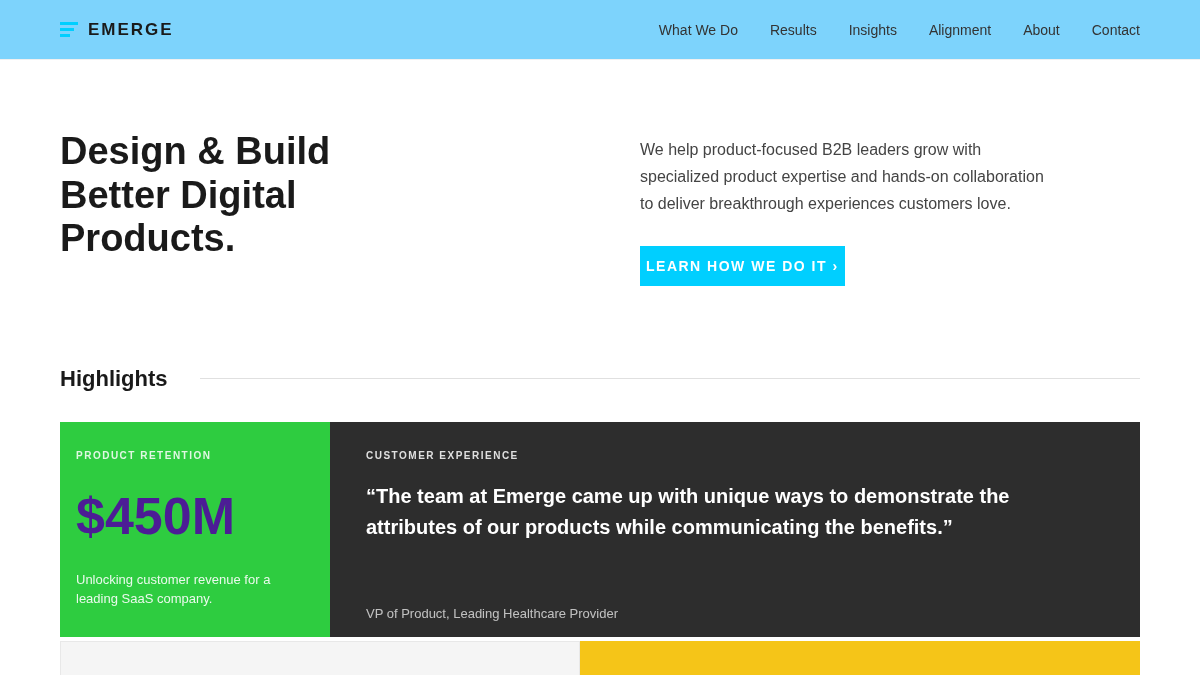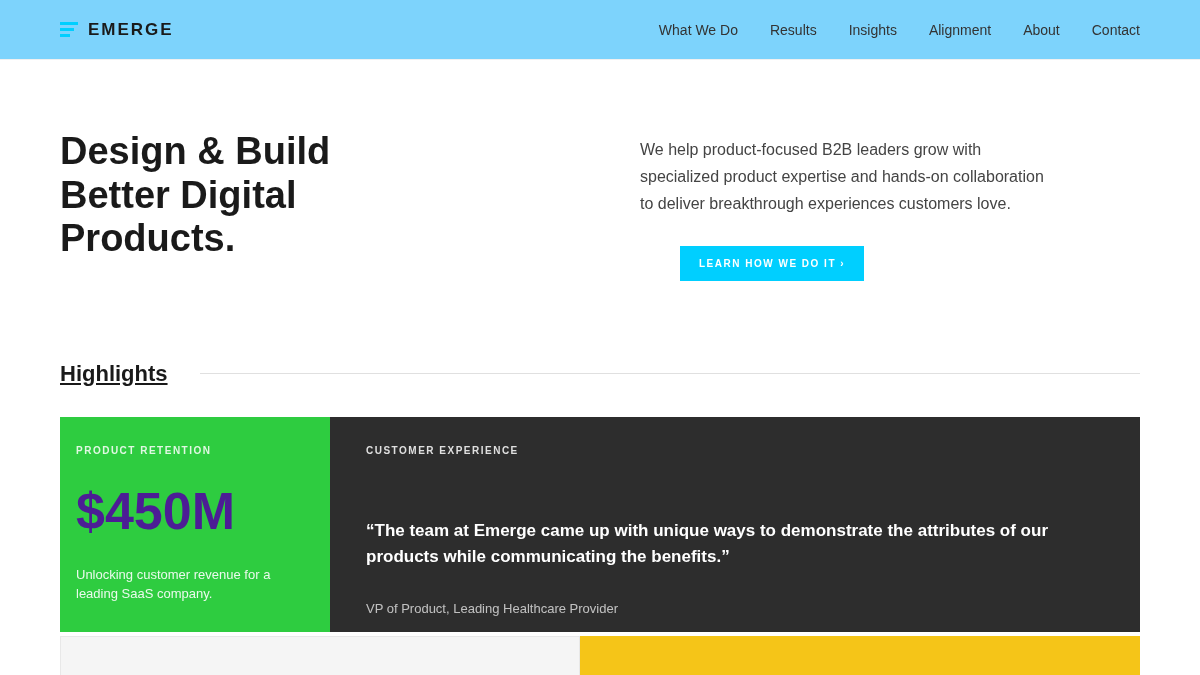--- a/index.html
+++ b/index.html
@@ -100,49 +100,47 @@
       line-height: 1.7;
       color: #444;
       margin-bottom: 28px;
       max-width: 420px;
     }
 
     .cta-button {
       display: inline-block;
       background: #00cfff;
       color: #fff;
-      font-size: 10px;
+      font-size: 14px;
       font-weight: 700;
       letter-spacing: 1.5px;
       text-transform: uppercase;
-      padding: 12px 19px;
+      padding: 12px 6px;
       text-decoration: none;
       cursor: pointer;
       border: none;
-      margin-left: 40px;
     }
 
     
     .highlights-section {
       padding: 0 60px 40px 60px;
     }
 
     .highlights-header {
       display: flex;
       align-items: center;
       margin-bottom: 30px;
     }
 
     .highlights-title {
       font-size: 22px;
       font-weight: 800;
       color: #1a1a1a;
       margin-right: 32px;
       white-space: nowrap;
-      text-decoration: underline;
     }
 
     .highlights-line {
       flex: 1;
       height: 1px;
       background: #e0e0e0;
     }
 
     
     .cards-row {
@@ -189,28 +187,28 @@
       flex: 1;
       background: #2d2d2d;
       padding: 28px 36px 16px 36px;
       min-height: 215px;
       display: flex;
       flex-direction: column;
       justify-content: space-between;
     }
 
     .card-quote {
-      font-size: 17px;
+      font-size: 20px;
       font-weight: 600;
       color: #fff;
       line-height: 1.55;
       margin-bottom: 20px;
       flex: 1;
       display: flex;
-      align-items: flex-end;
+      align-items: flex-start;
     }
 
     .card-attribution {
       font-size: 13px;
       color: rgba(255,255,255,0.7);
       margin-top: 10px;
     }
 
     
     .cards-row-bottom {

